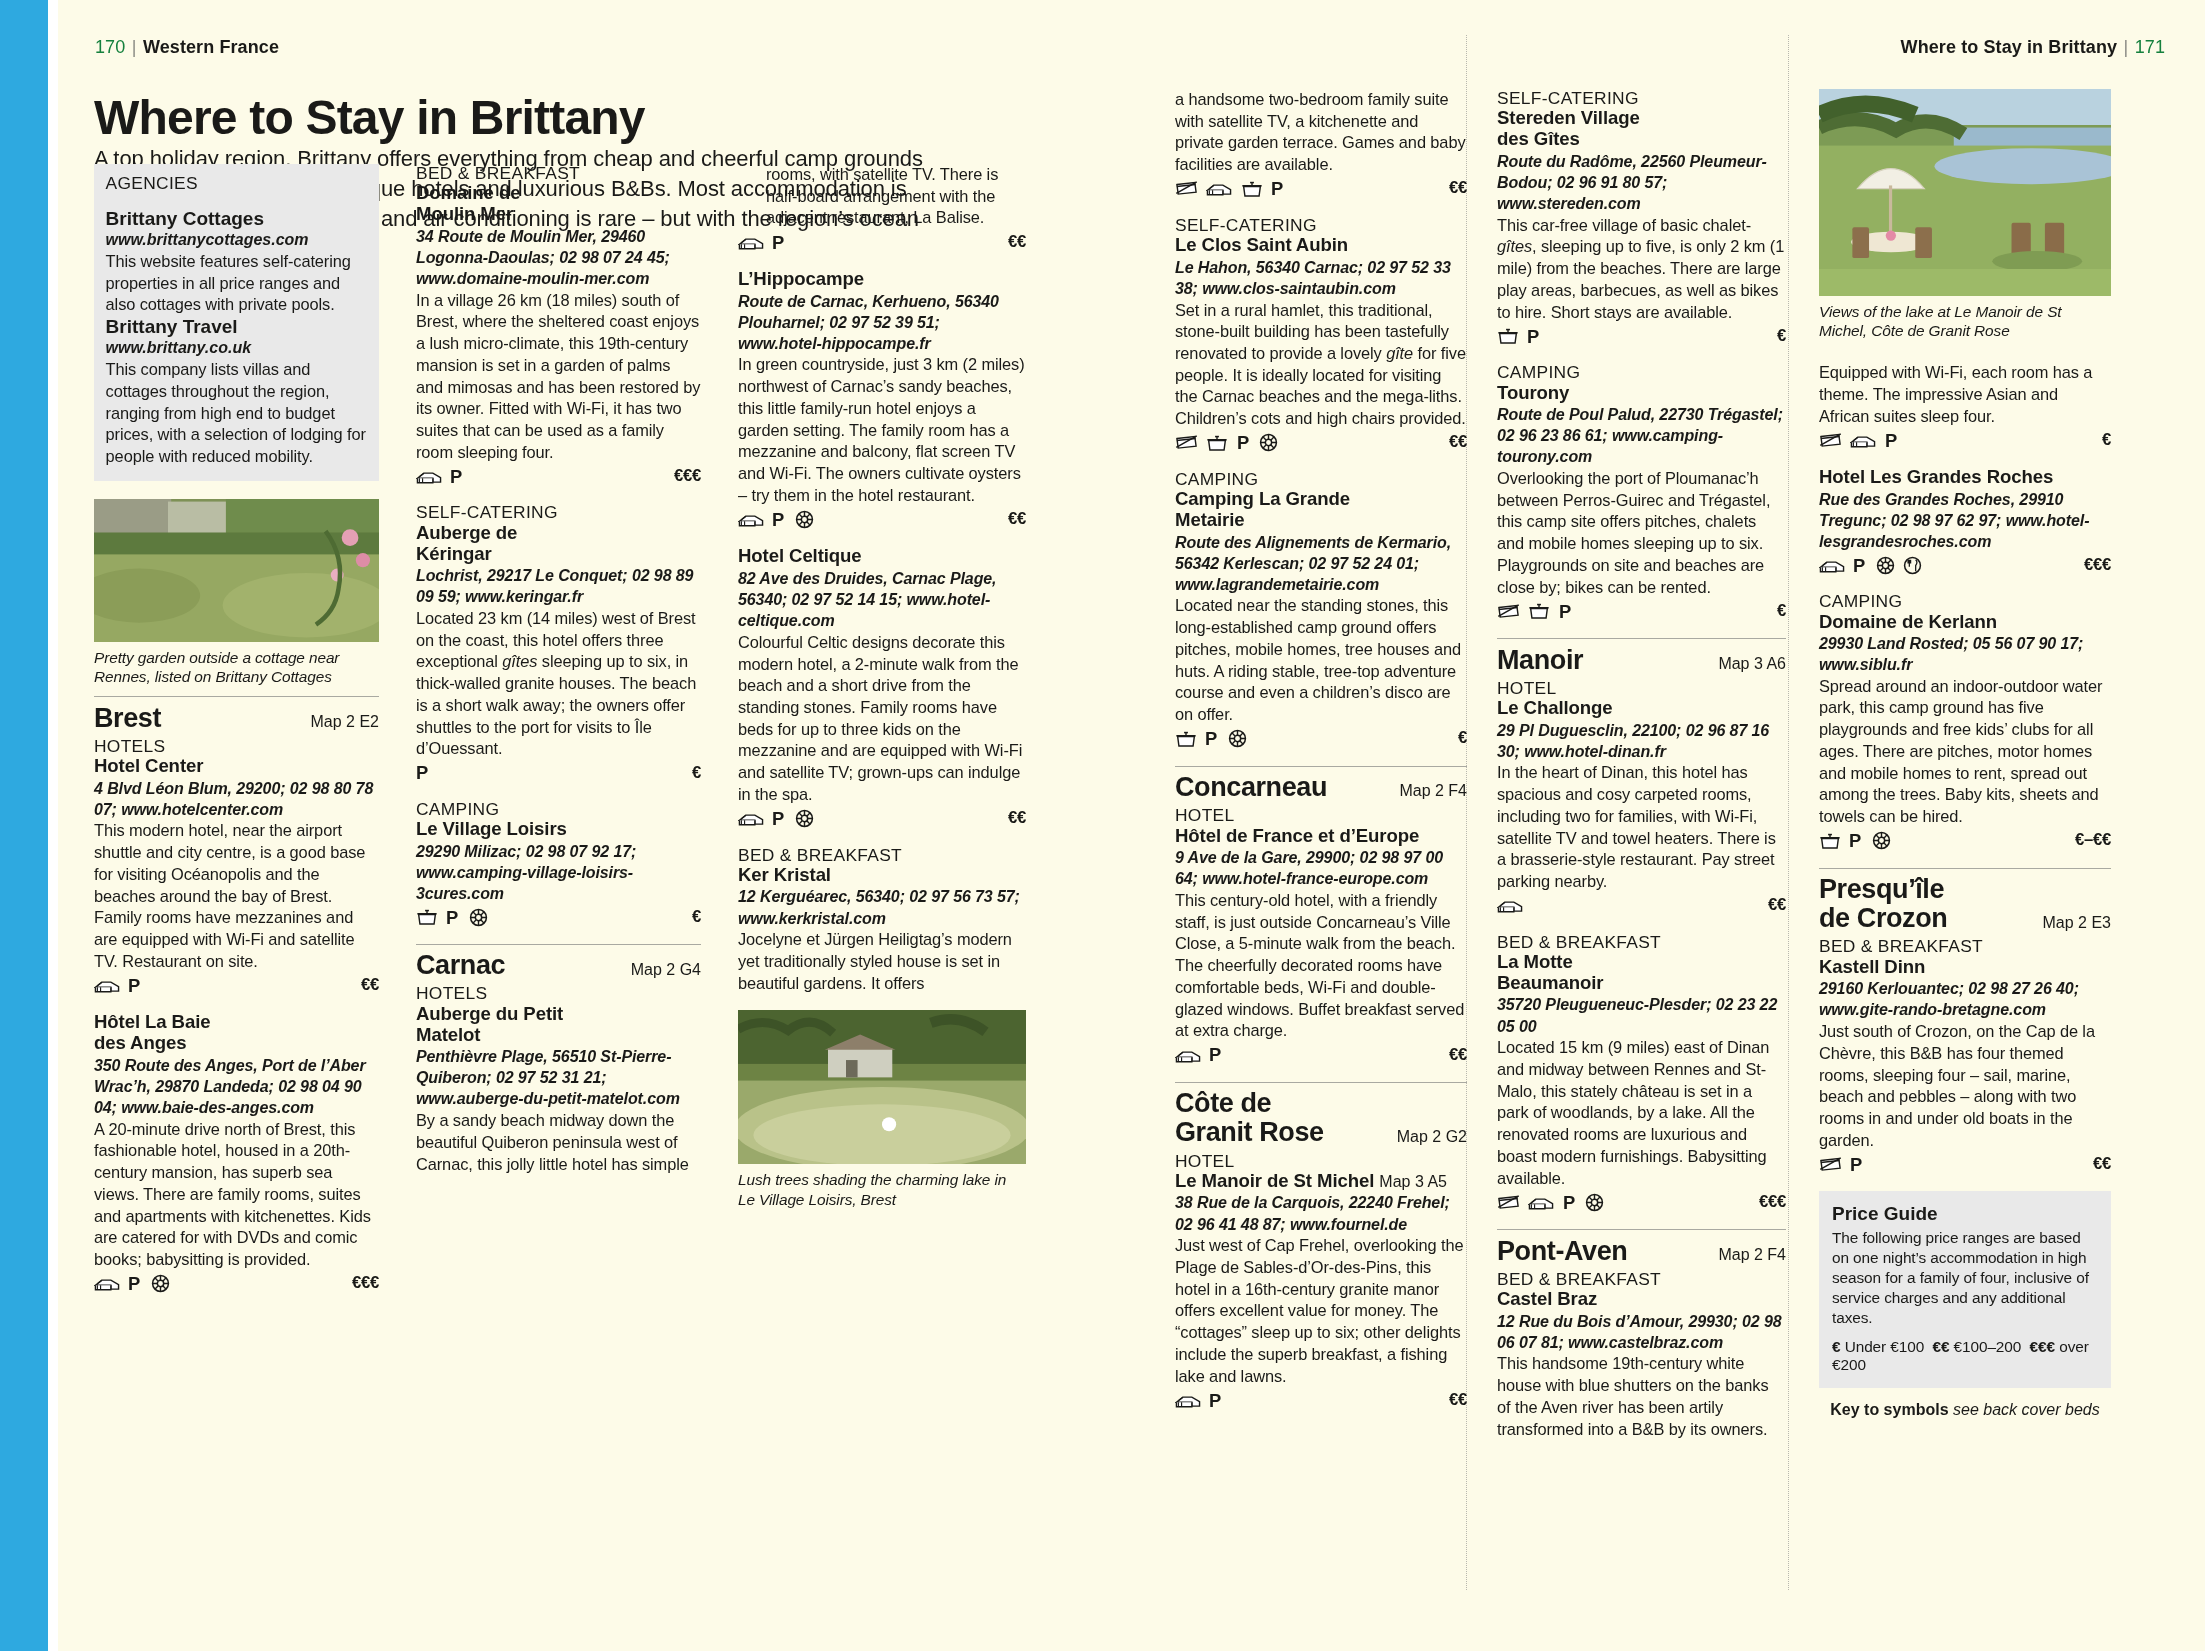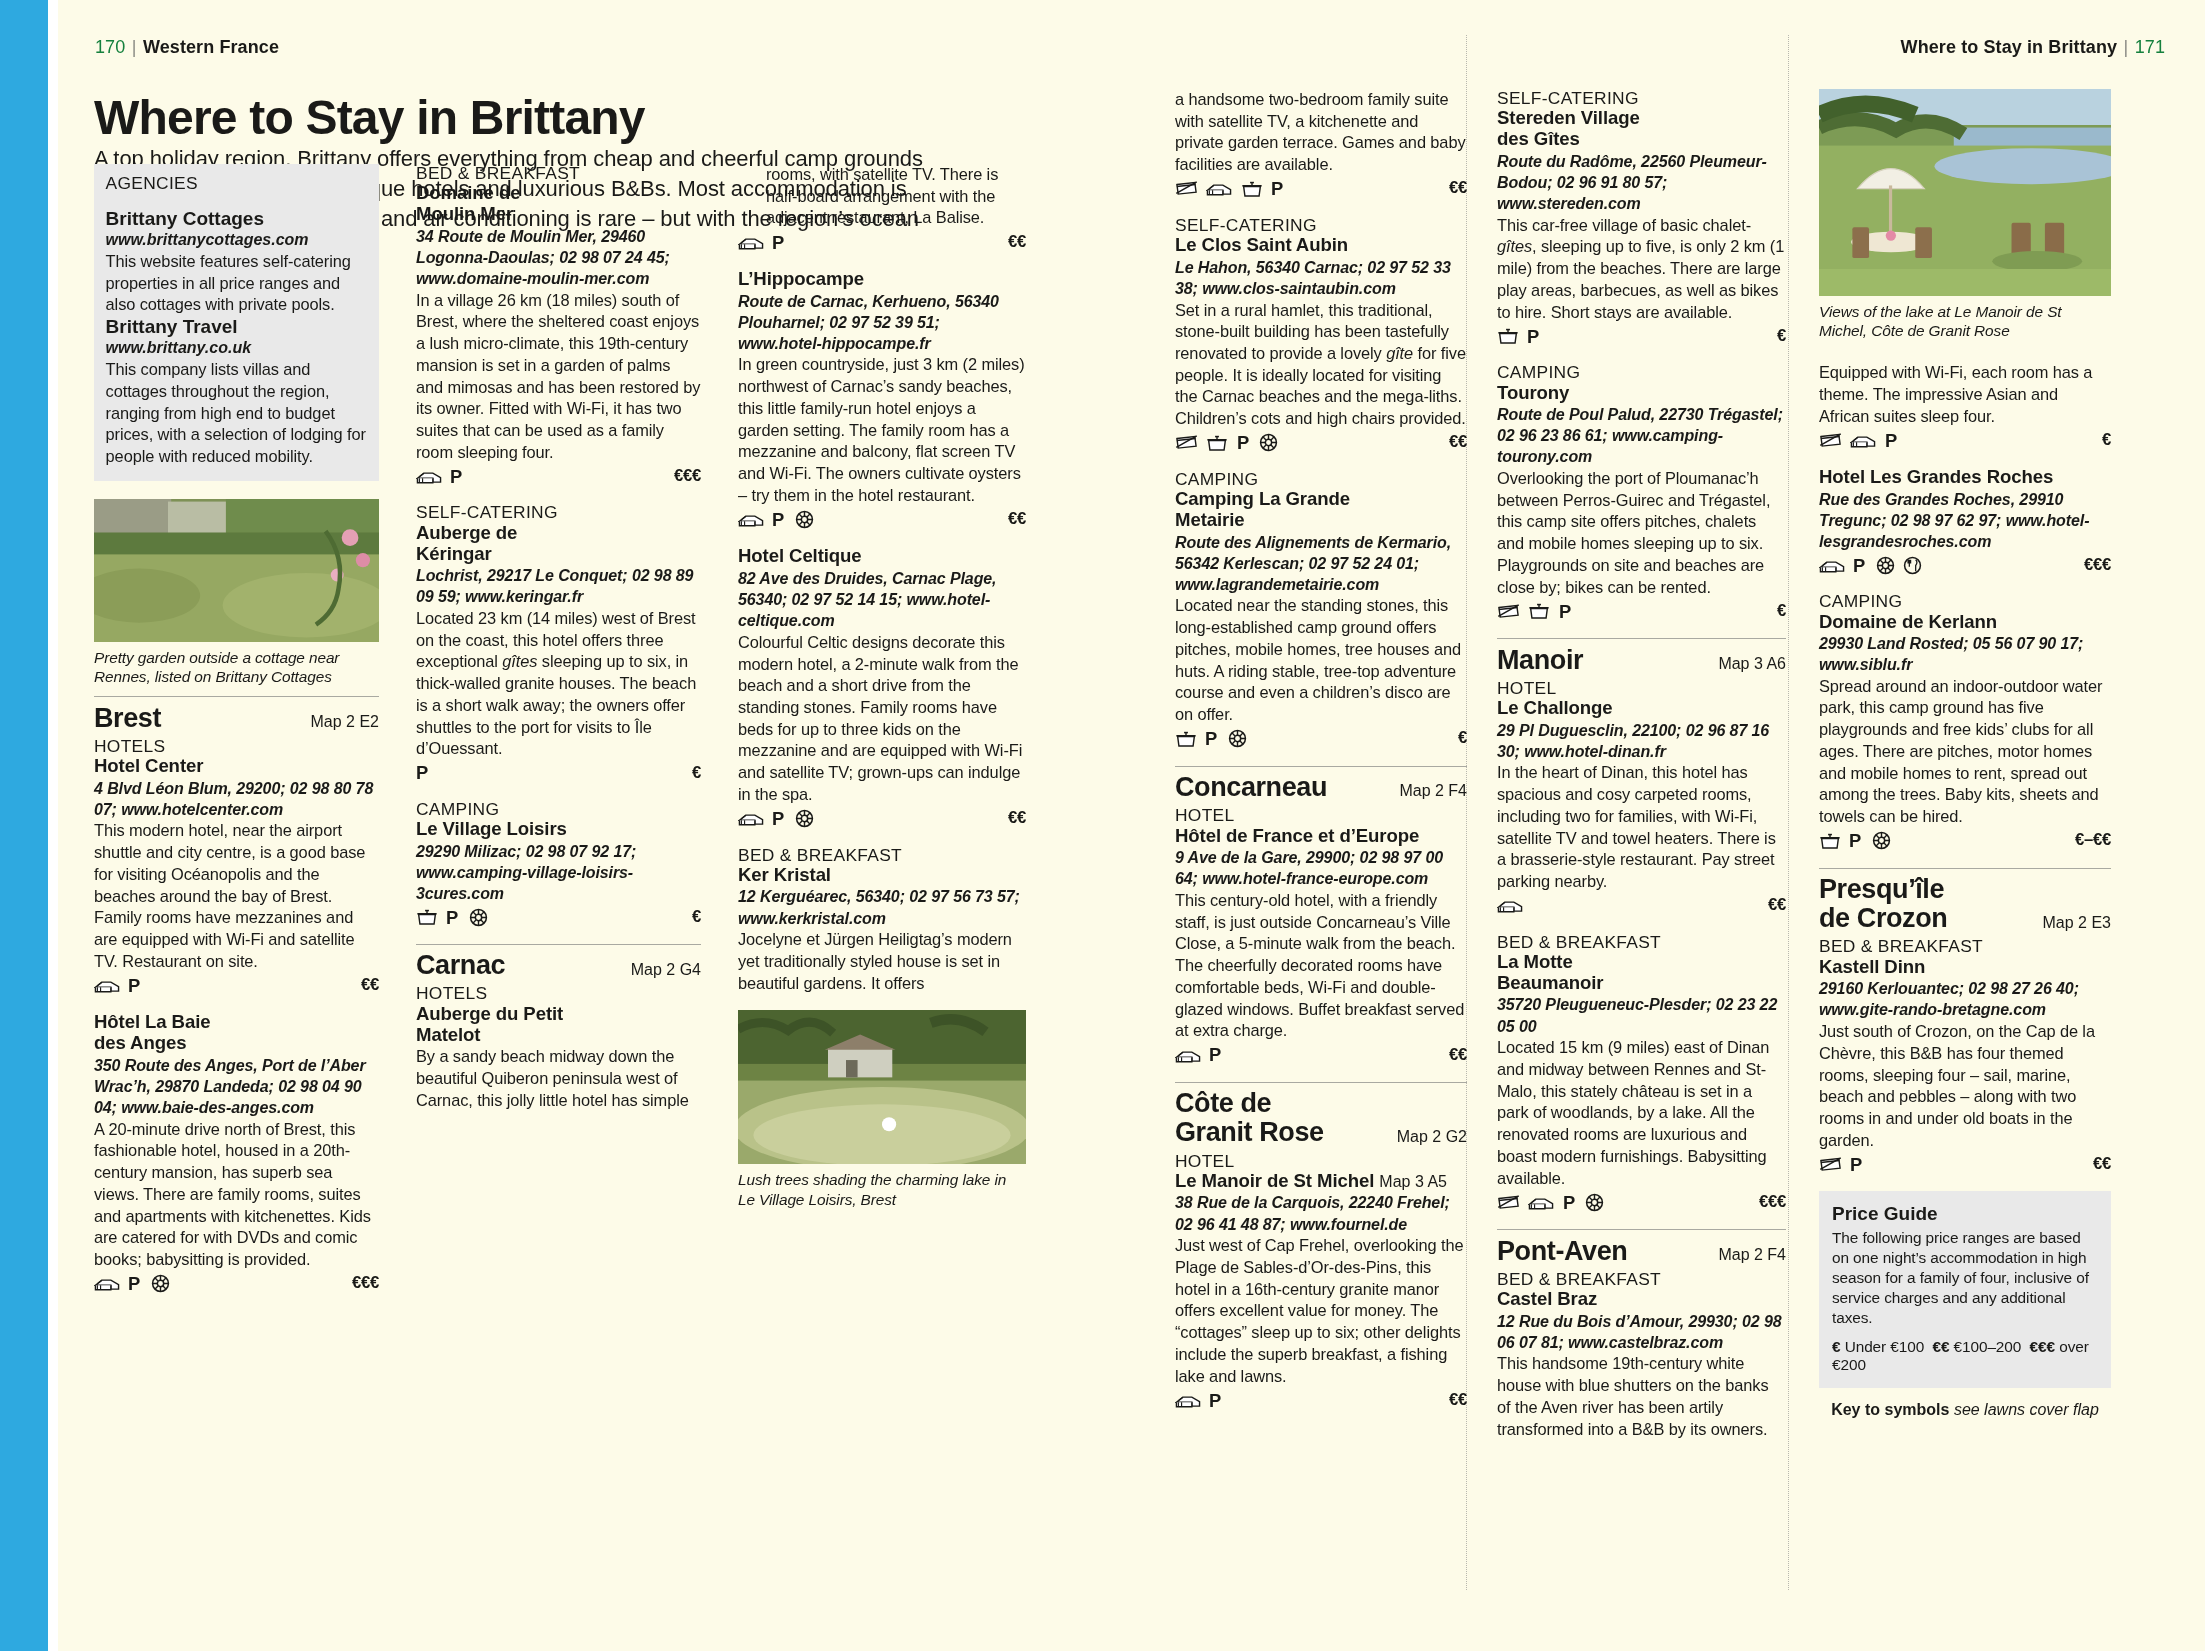--- a/index.html
+++ b/index.html
@@ -275,20 +275,21 @@
     <div class="townrule"></div>
     <div class="town">
       <span>Carnac</span>
       <span class="mapref">Map 2 G4</span>
     </div>
 
     <div class="cat">HOTELS</div>
     <div class="entry">
       <div class="name">Auberge du Petit</div>
       <div class="name">Matelot</div>
+      <div class="addr">Penthièvre Plage, 56510 St-Pierre-Quiberon; 02 97 52 31 21; www.auberge-du-petit-matelot.com</div>
       <div class="desc">By a sandy beach midway down the beautiful Quiberon peninsula west of Carnac, this jolly little hotel has simple</div>
     </div>
   </div>
 
   <div class="col c3" style="top:164px;">
 
     <div class="entry">
       <div class="desc" style="margin-top:0;margin-left:28px;">rooms, with satellite TV. There is half-board arrangement with the adjacent restaurant, La Balise.</div>
       <div class="iconrow">
         <span>
@@ -850,18 +851,18 @@
         <span>Under €100</span>&nbsp;
         <b>€€</b>
         <span>€100–200</span>&nbsp;
         <b>€€€</b>
         <span>over €200</span>
       </div>
     </div>
 
     <div class="keyline">
       <b>Key to symbols</b>
-      <i>see lawns cover flap</i>
+      <i>see back cover beds</i>
     </div>
   </div>
 
 </div>
 
 
 </body></html>

